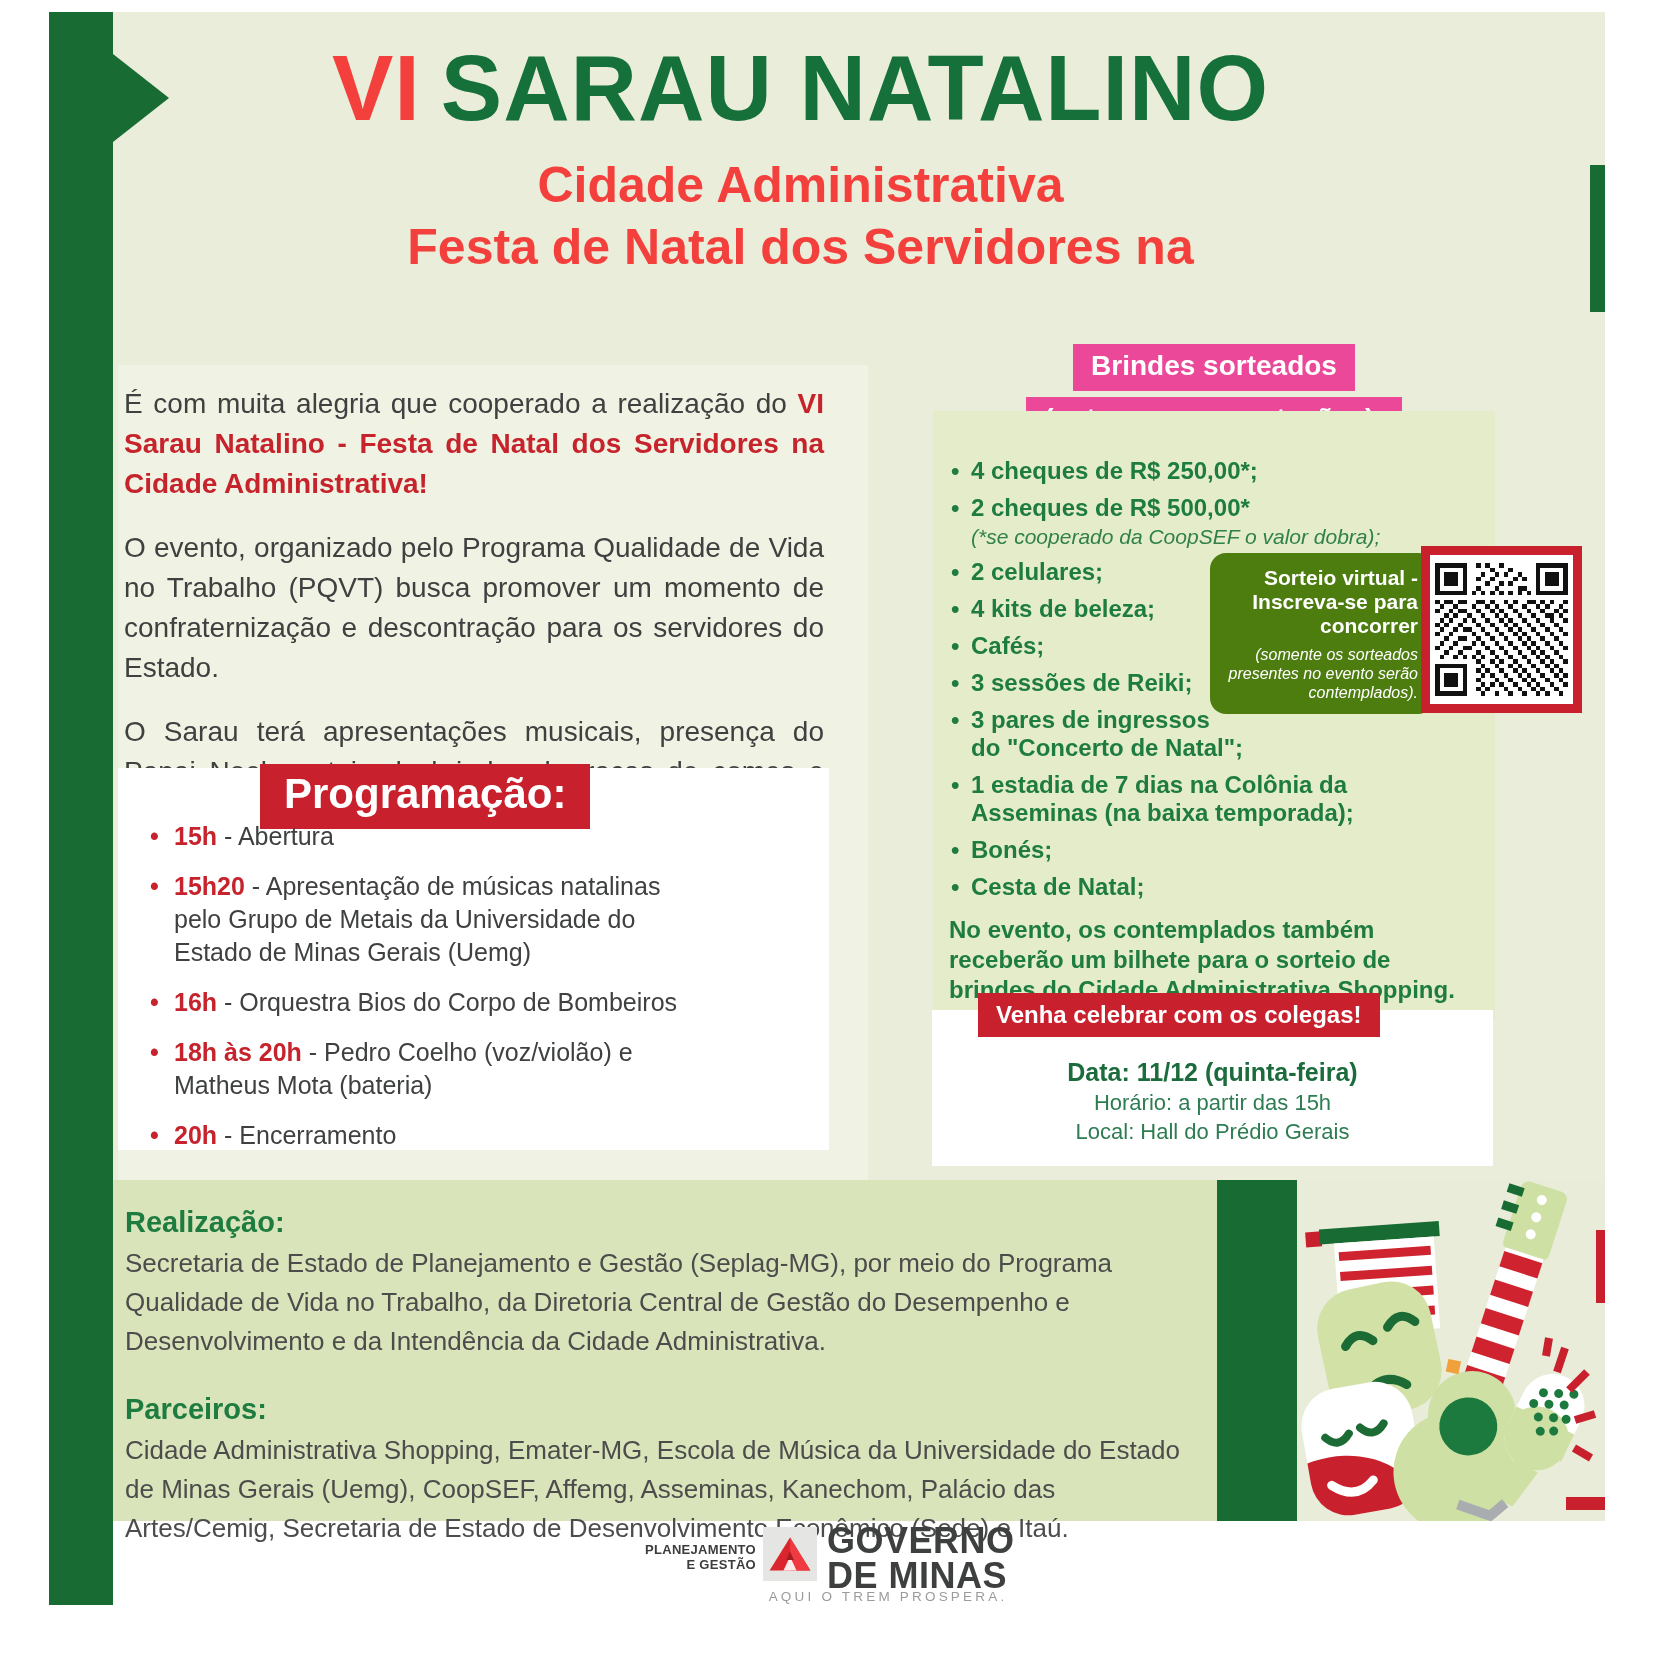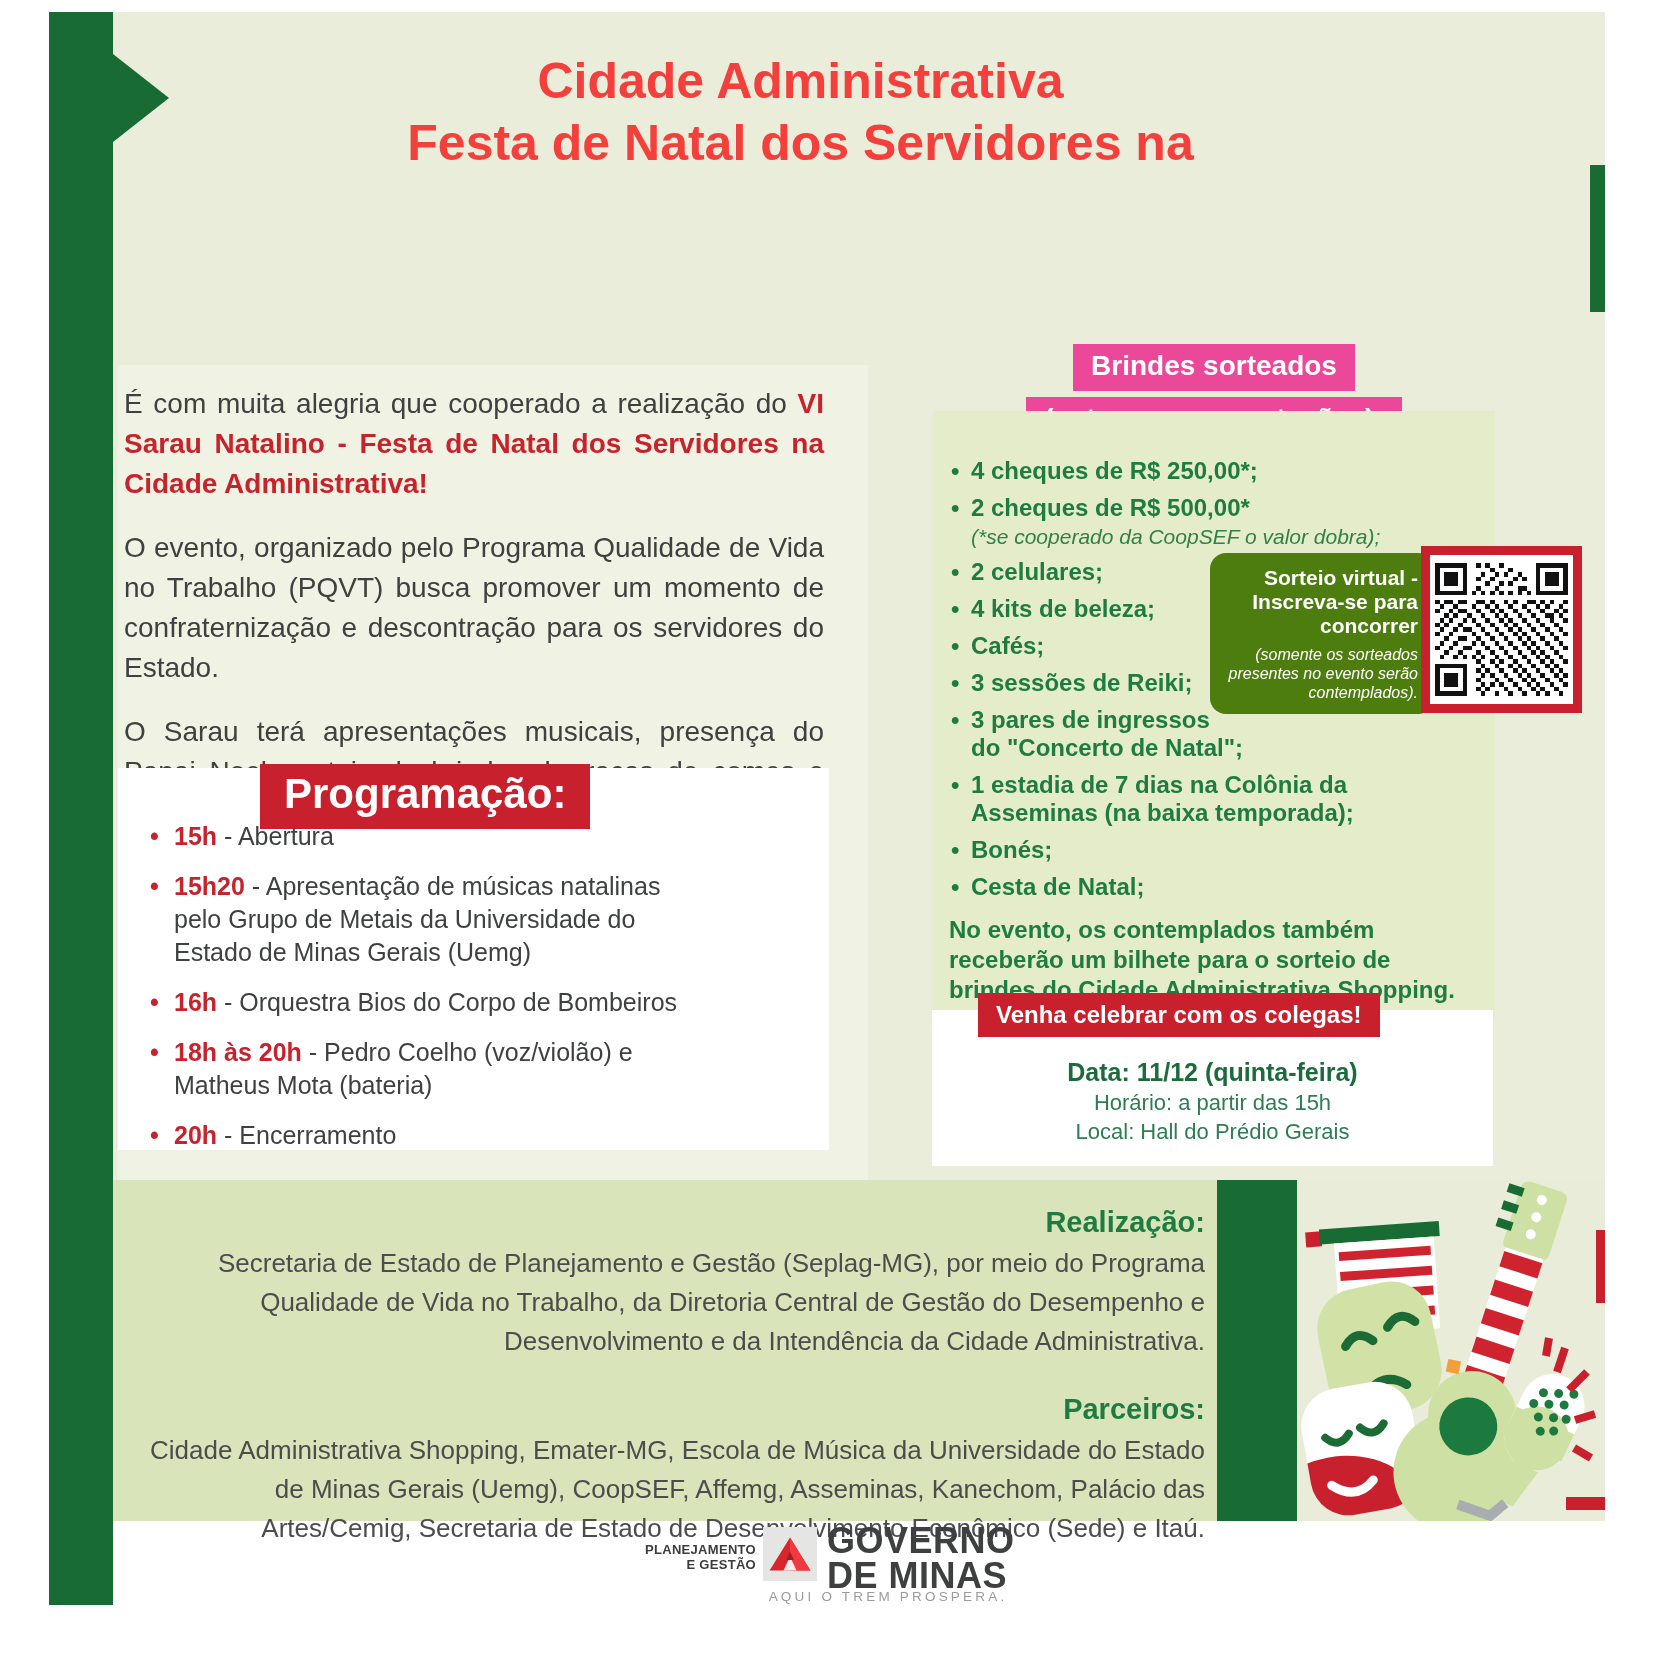--- a/index.html
+++ b/index.html
@@ -52,21 +52,21 @@
   .qr-frame svg{width:100%;height:100%;display:block;}
 
   .venha-box{left:932px;top:1010px;width:561px;height:156px;background:#ffffff;}
   .venha-badge{position:absolute;left:46px;top:-17px;background:#c8202d;color:#fff;
                font-size:24px;font-weight:bold;padding:8px 18px;line-height:28px;}
   .venha-content{margin-top:46px;text-align:center;}
   .venha-date{font-size:25px;font-weight:bold;color:#1c6b3c;line-height:32px;}
   .venha-line{font-size:22px;color:#2e7d52;line-height:29px;}
 
   .band{left:113px;top:1180px;width:1104px;height:341px;background:#d9e4ba;}
-  .credits{width:1080px;margin:24px auto 0;text-align:right;}
+  .credits{width:1080px;margin:24px auto 0;text-align:left;}
   .c-title{font-size:29px;font-weight:bold;color:#1e7c40;line-height:36px;}
   .c-text{font-size:26px;color:#4c4c4c;line-height:39px;margin-top:4px;}
   .mt{margin-top:30px;}
 
   .band-bar{left:1217px;top:1180px;width:80px;height:341px;background:#176b33;}
   .illustration{left:1297px;top:1180px;width:308px;height:341px;background:#e8ecd8;overflow:hidden;}
   .illustration svg{width:100%;height:100%;display:block;}
   .red-tab{left:1596px;top:1230px;width:9px;height:73px;background:#c8202d;}
   .red-strip{left:1566px;top:1497px;width:39px;height:13px;background:#c8202d;}
 
@@ -80,20 +80,21 @@
 </style>
 </head>
 <body>
 
 <div class="abs canvas"></div>
 <div class="abs left-bar"></div>
 <div class="abs chevron"></div>
 <div class="abs right-topbar"></div>
 
 <div class="abs header">
+  <h1><span class="vi">VI</span><span>SARAU NATALINO</span></h1>
   <div class="subtitle">
     <div>Cidade Administrativa</div>
     <div>Festa de Natal dos Servidores na</div>
   </div>
 </div>
 
 <div class="abs left-panel"></div>
 <div class="abs intro">
   <p><span>É com muita alegria que cooperado a realização do </span><span class="hl">VI Sarau Natalino - Festa de Natal dos Servidores na Cidade Administrativa!</span></p>
   <p>O evento, organizado pelo Programa Qualidade de Vida no Trabalho (PQVT) busca promover um momento de confraternização e descontração para os servidores do Estado.</p>

